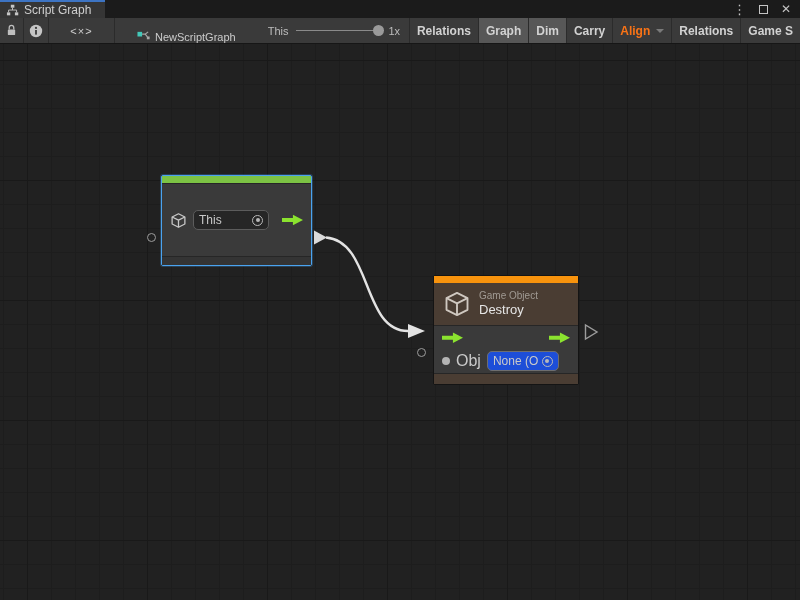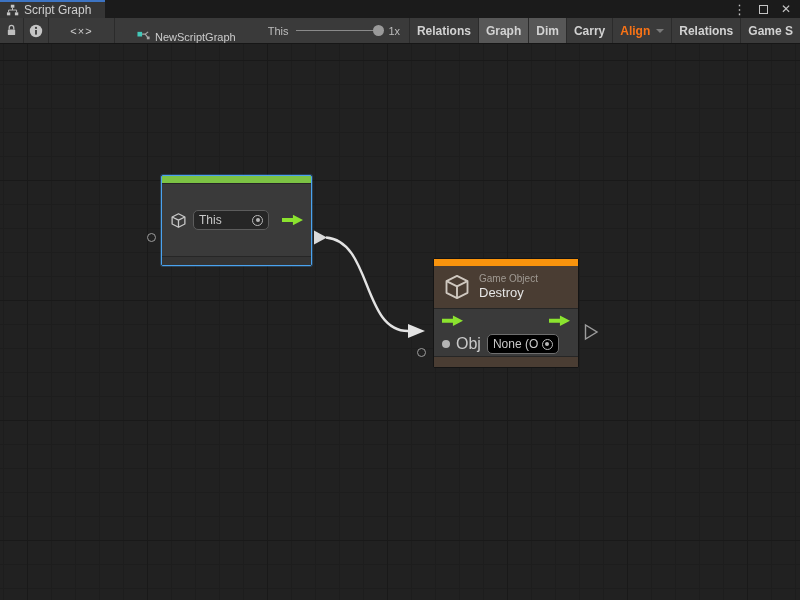--- a/index.html
+++ b/index.html
@@ -58,21 +58,21 @@
   .port-row { display:flex; align-items:center; gap:6px; padding:0 8px; flex:1; }
   .node-footer { flex:none; border-top:1px solid #262626; }
   .footer-event { height:9px; background:#343434; }
   .footer-destroy { height:11px; background:#4a3d33; }
 
   .flow-arrow { width:21px; height:12px; background:#8be32f; flex:none;
     clip-path:polygon(0 33%,52% 33%,52% 6%,100% 50%,52% 94%,52% 67%,0 67%); }
   .spacer { flex:1; }
   .field { display:flex; align-items:center; gap:4px; height:20px; background:#262626; border:1px solid #5c5c5c; border-radius:5px; padding:0 5px; font-size:12px; color:#c9c9c9; white-space:nowrap; overflow:hidden; }
   .field-this { width:76px; }
-  .field-obj { width:72px; background:#000000; border-color:#6e6e6e; }
+  .field-obj { width:72px; background:#1d4ed8; border-color:#6e6e6e; }
   .field-text { flex:1; overflow:hidden; }
   .target-icon { width:11px; height:11px; border:1.5px solid #b9b9b9; border-radius:50%; position:relative; flex:none; }
   .target-icon::after { content:""; position:absolute; inset:2.5px; border-radius:50%; background:#b9b9b9; }
   .dot { width:8px; height:8px; border-radius:50%; background:#b4b4b4; flex:none; }
   .port-label { font-size:16px; color:#c9c9c9; }
   .port-circle { position:absolute; width:9px; height:9px; border:1.5px solid #9c9c9c; border-radius:50%; }
 
   
   .mouse-icon { position:relative; width:27px; height:27px; flex:none; }
   .mouse-body { position:absolute; left:2px; top:0; width:20px; height:23px; background:#ececec; border-radius:10px 10px 9px 9px; overflow:hidden; }
@@ -189,21 +189,21 @@
           <span class="field-text">This</span>
           <span class="target-icon"></span>
         </div>
         <div class="spacer"></div>
         <div class="flow-arrow"></div>
       </div>
       <div class="node-footer footer-event"></div>
     </div>
   </div>
 
-  <div class="node" style="left:433px; top:214px; width:146px; height:110px;">
+  <div class="node" style="left:433px; top:231px; width:146px; height:110px;">
     <div class="accent accent-orange"></div>
     <div class="node-header hdr-destroy">
       <svg class="cube" width="28" height="28" viewBox="0 0 24 24">
         <path d="M12 2.5 L21 7 V17 L12 21.5 L3 17 V7 Z" fill="none" stroke="#cfc8c0" stroke-width="1.6" stroke-linejoin="round"></path>
         <path d="M3 7 L12 11.5 L21 7 M12 11.5 V21.5" fill="none" stroke="#cfc8c0" stroke-width="1.6" stroke-linejoin="round"></path>
       </svg>
       <div class="hdr-text">
         <span class="node-sub">Game Object</span>
         <span class="node-title">Destroy</span>
       </div>

